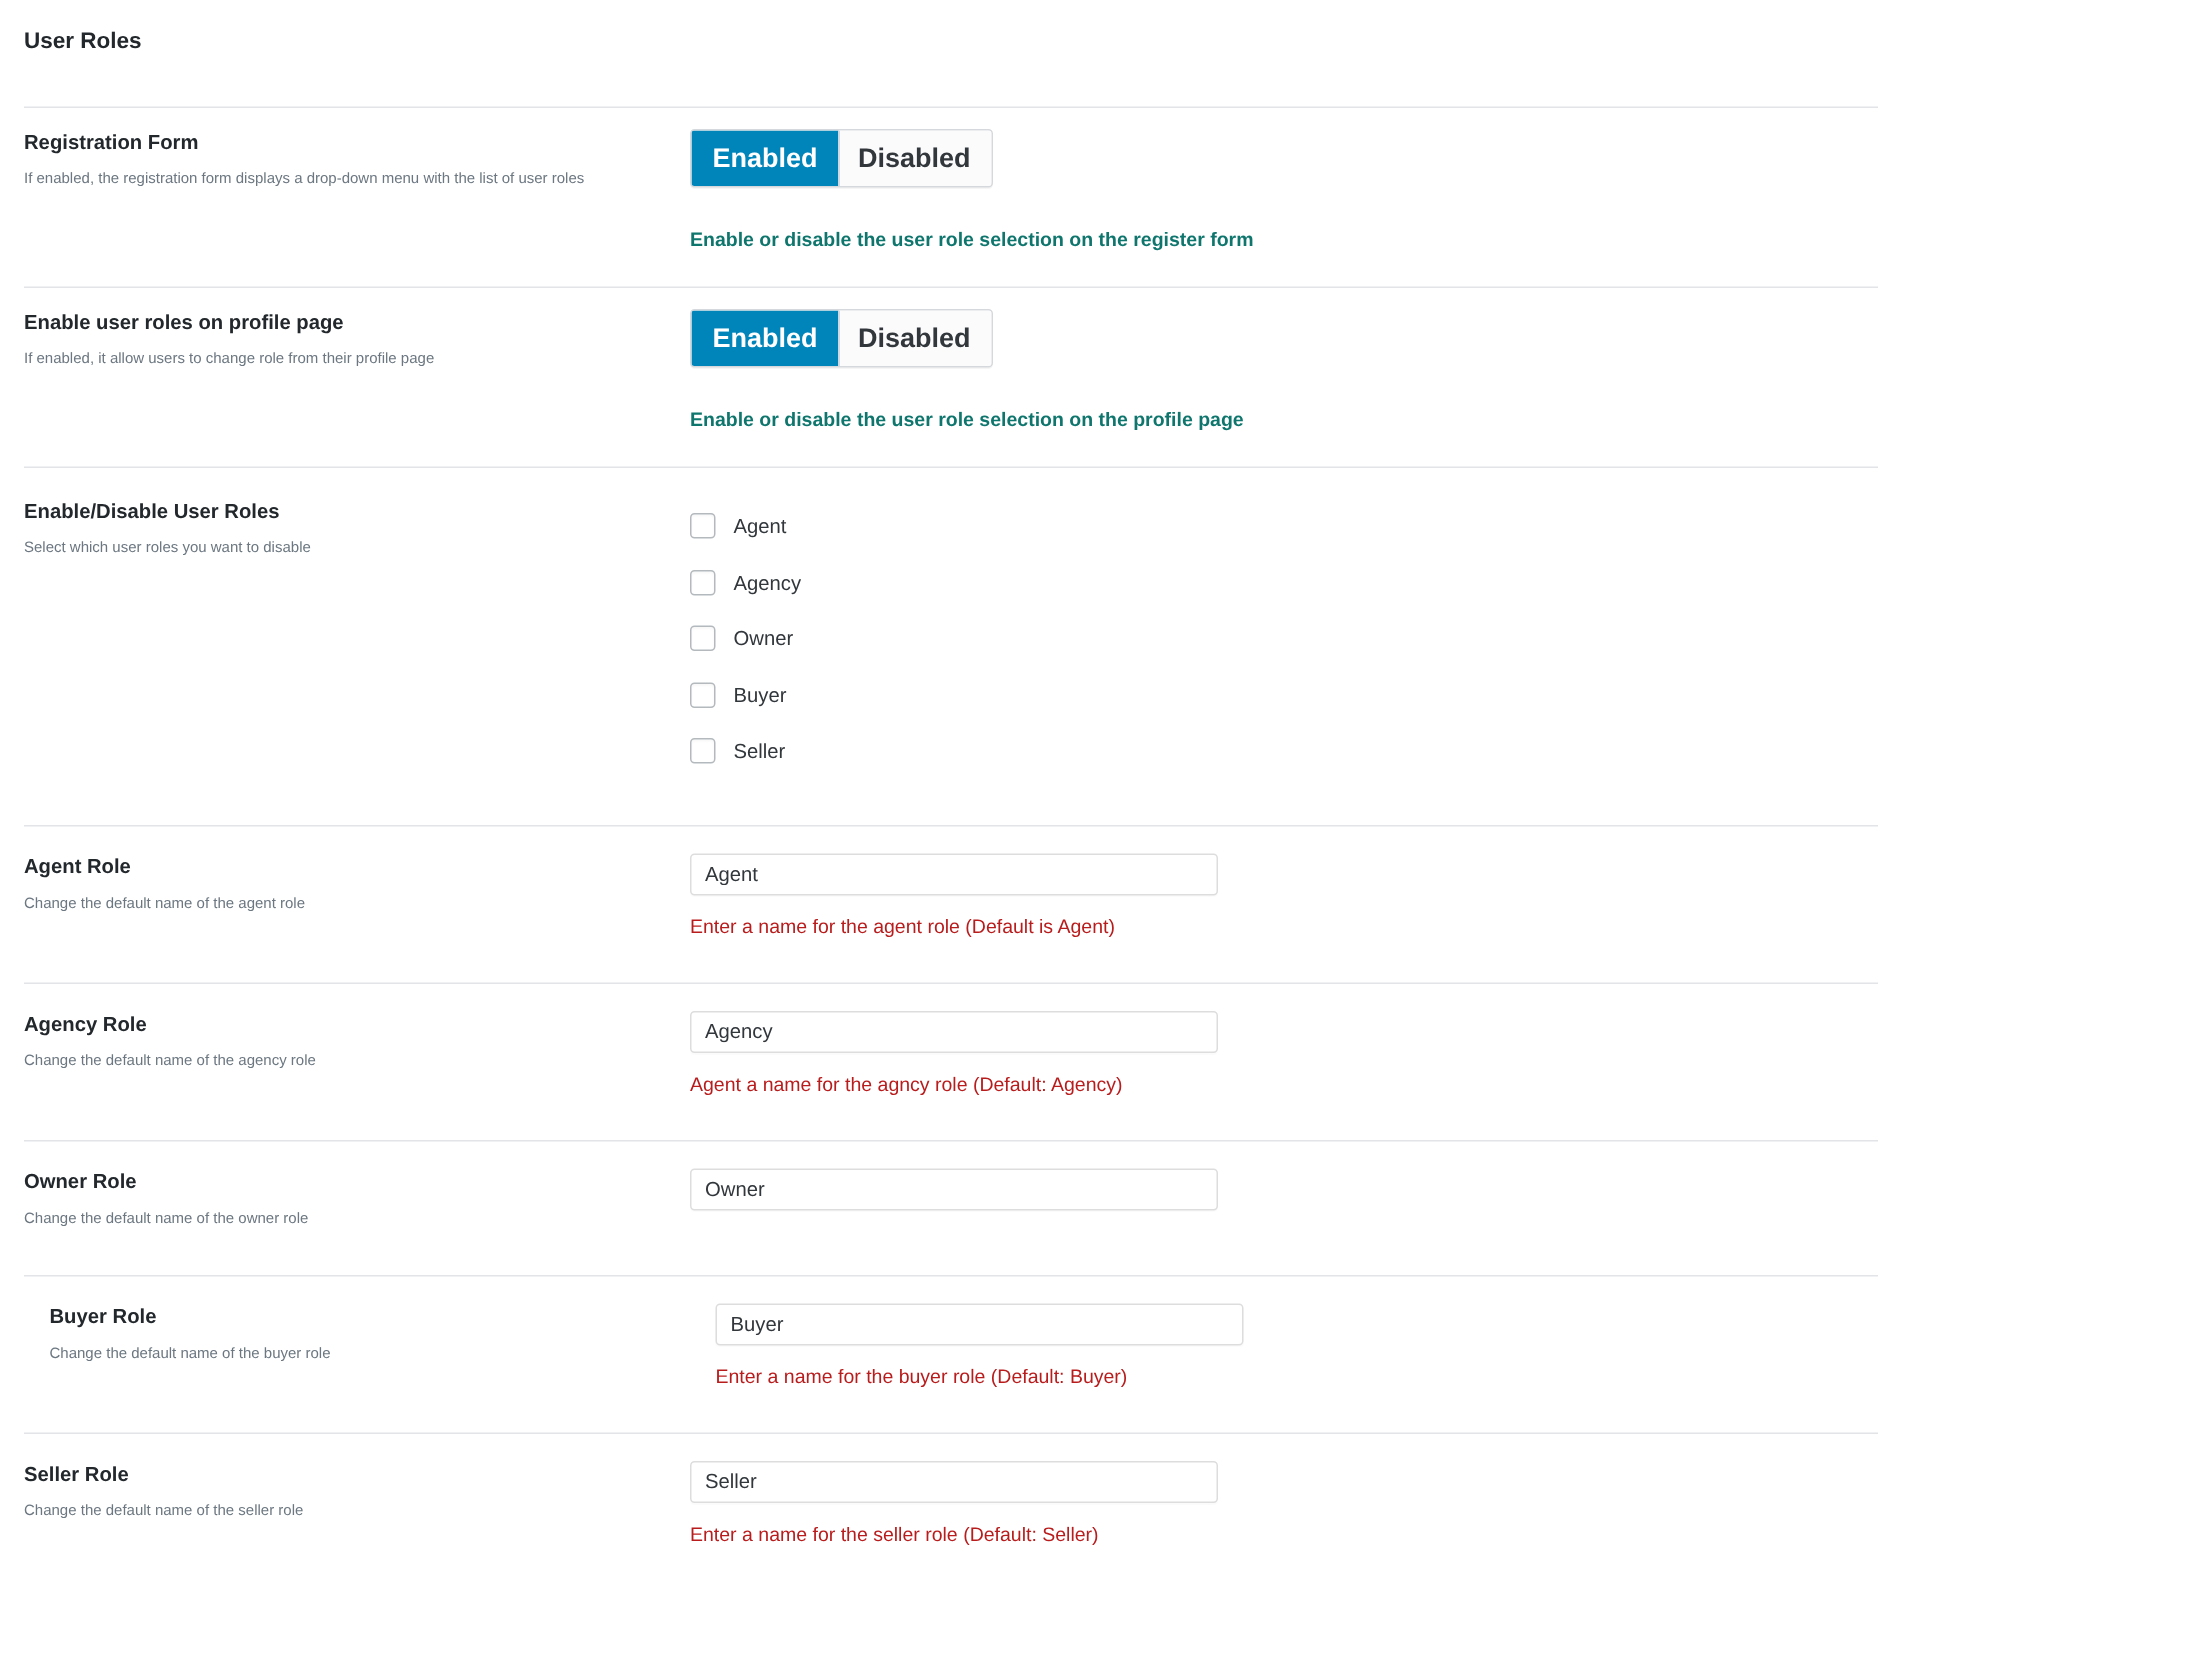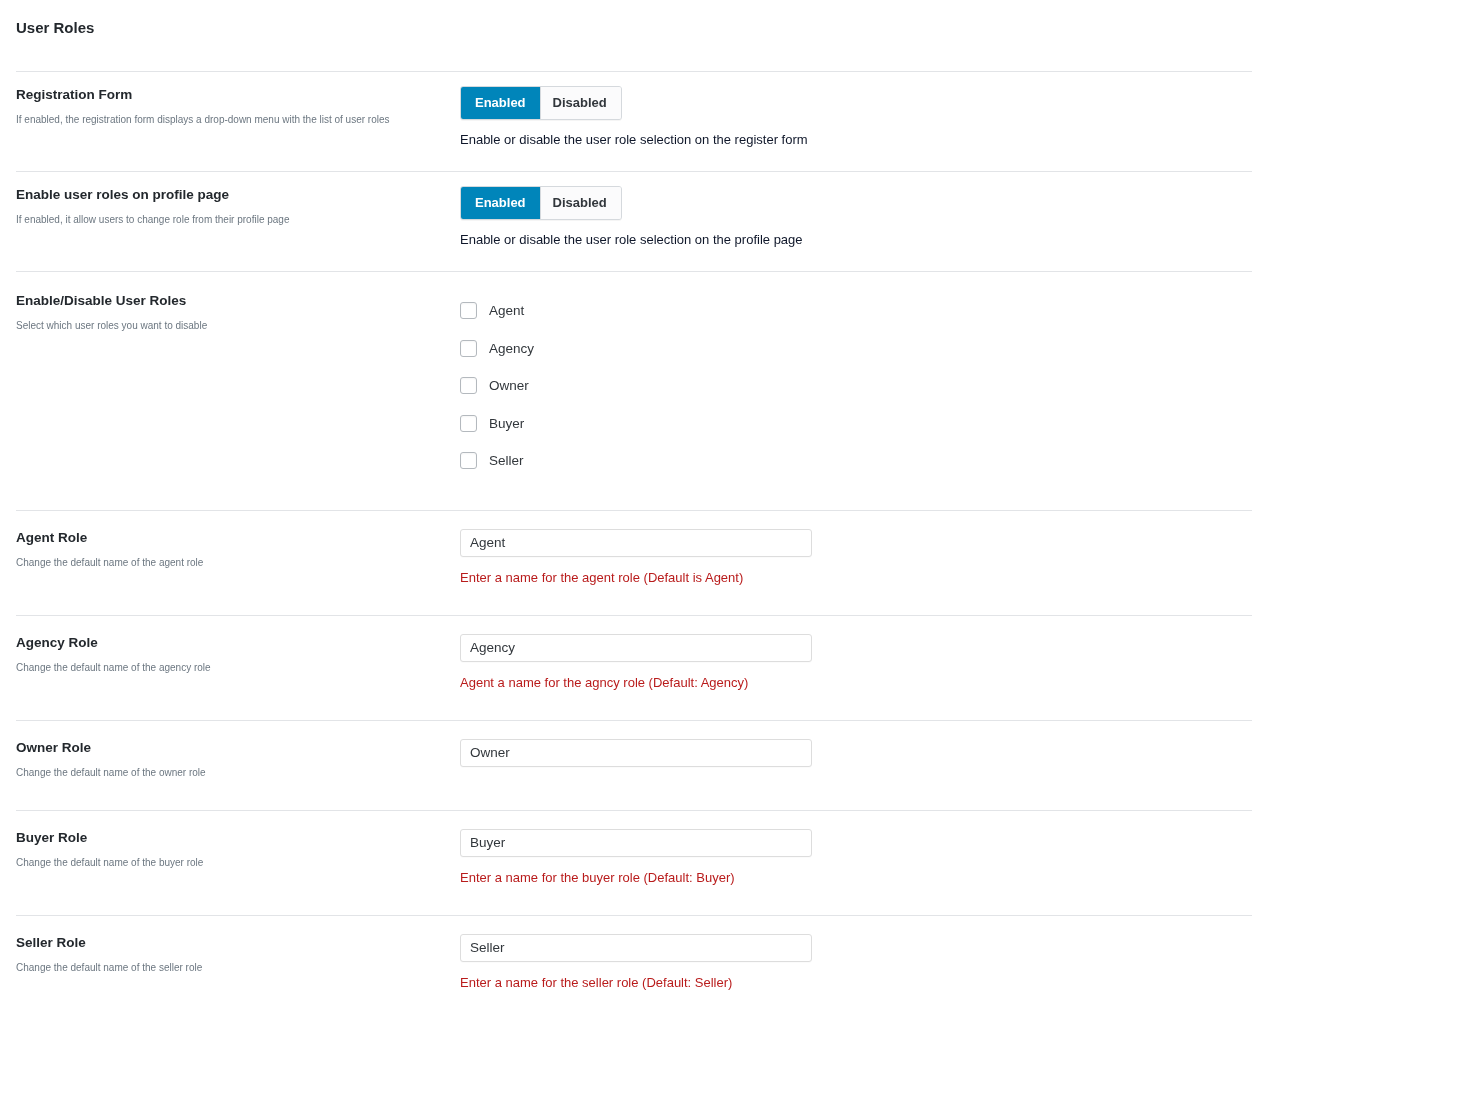--- a/index.html
+++ b/index.html
@@ -78,21 +78,21 @@
   .toggle-group {
     display: inline-flex;
     border: 1px solid #d5d9dd;
     border-radius: 3px;
     overflow: hidden;
     background: #f7f7f7;
     box-shadow: 0 1px 0 rgba(0,0,0,0.04);
   }
   .toggle-btn {
     font-family: inherit;
-    font-size: 13px;
+    font-size: 18px;
     font-weight: bold;
     line-height: 1;
     padding: 9px 14px 10px 14px;
     border: 0;
     background: #fbfbfc;
     color: #32373c;
     cursor: pointer;
     min-width: 72px;
     text-align: right;
   }
@@ -100,23 +100,24 @@
     background: #0085ba;
     color: #ffffff;
   }
   .toggle-btn + .toggle-btn {
     border-left: 1px solid #d5d9dd;
     padding-left: 12px;
   }
 
   .help-text {
     font-size: 13px;
-    color: #0f172a;
+    color: #0f766e;
     line-height: 18px;
-    margin-top: 11px;
+    margin-top: 26px;
+    font-weight: bold;
   }
 
   
   .checkbox-list {
     margin: 0;
     padding: 0;
     list-style: none;
   }
   .checkbox-item {
     display: flex;
@@ -260,21 +261,21 @@
     <div class="label-col">
       <div class="label-title">Owner Role</div>
       <div class="label-desc">Change the default name of the owner role</div>
     </div>
     <div class="control-col">
       <input class="text-input" type="text" value="Owner" style="">
     </div>
   </div>
 
   <div class="divider"></div>
-  <div class="setting-row" style="padding-top:18px;padding-bottom:28px;">
+  <div class="setting-row" style="padding-top:18px;padding-bottom:28px;margin-left:17px;">
     <div class="label-col">
       <div class="label-title">Buyer Role</div>
       <div class="label-desc">Change the default name of the buyer role</div>
     </div>
     <div class="control-col">
       <input class="text-input" type="text" value="Buyer" style="">
       <div class="input-help">Enter a name for the buyer role (Default: Buyer)</div>
     </div>
   </div>
 

